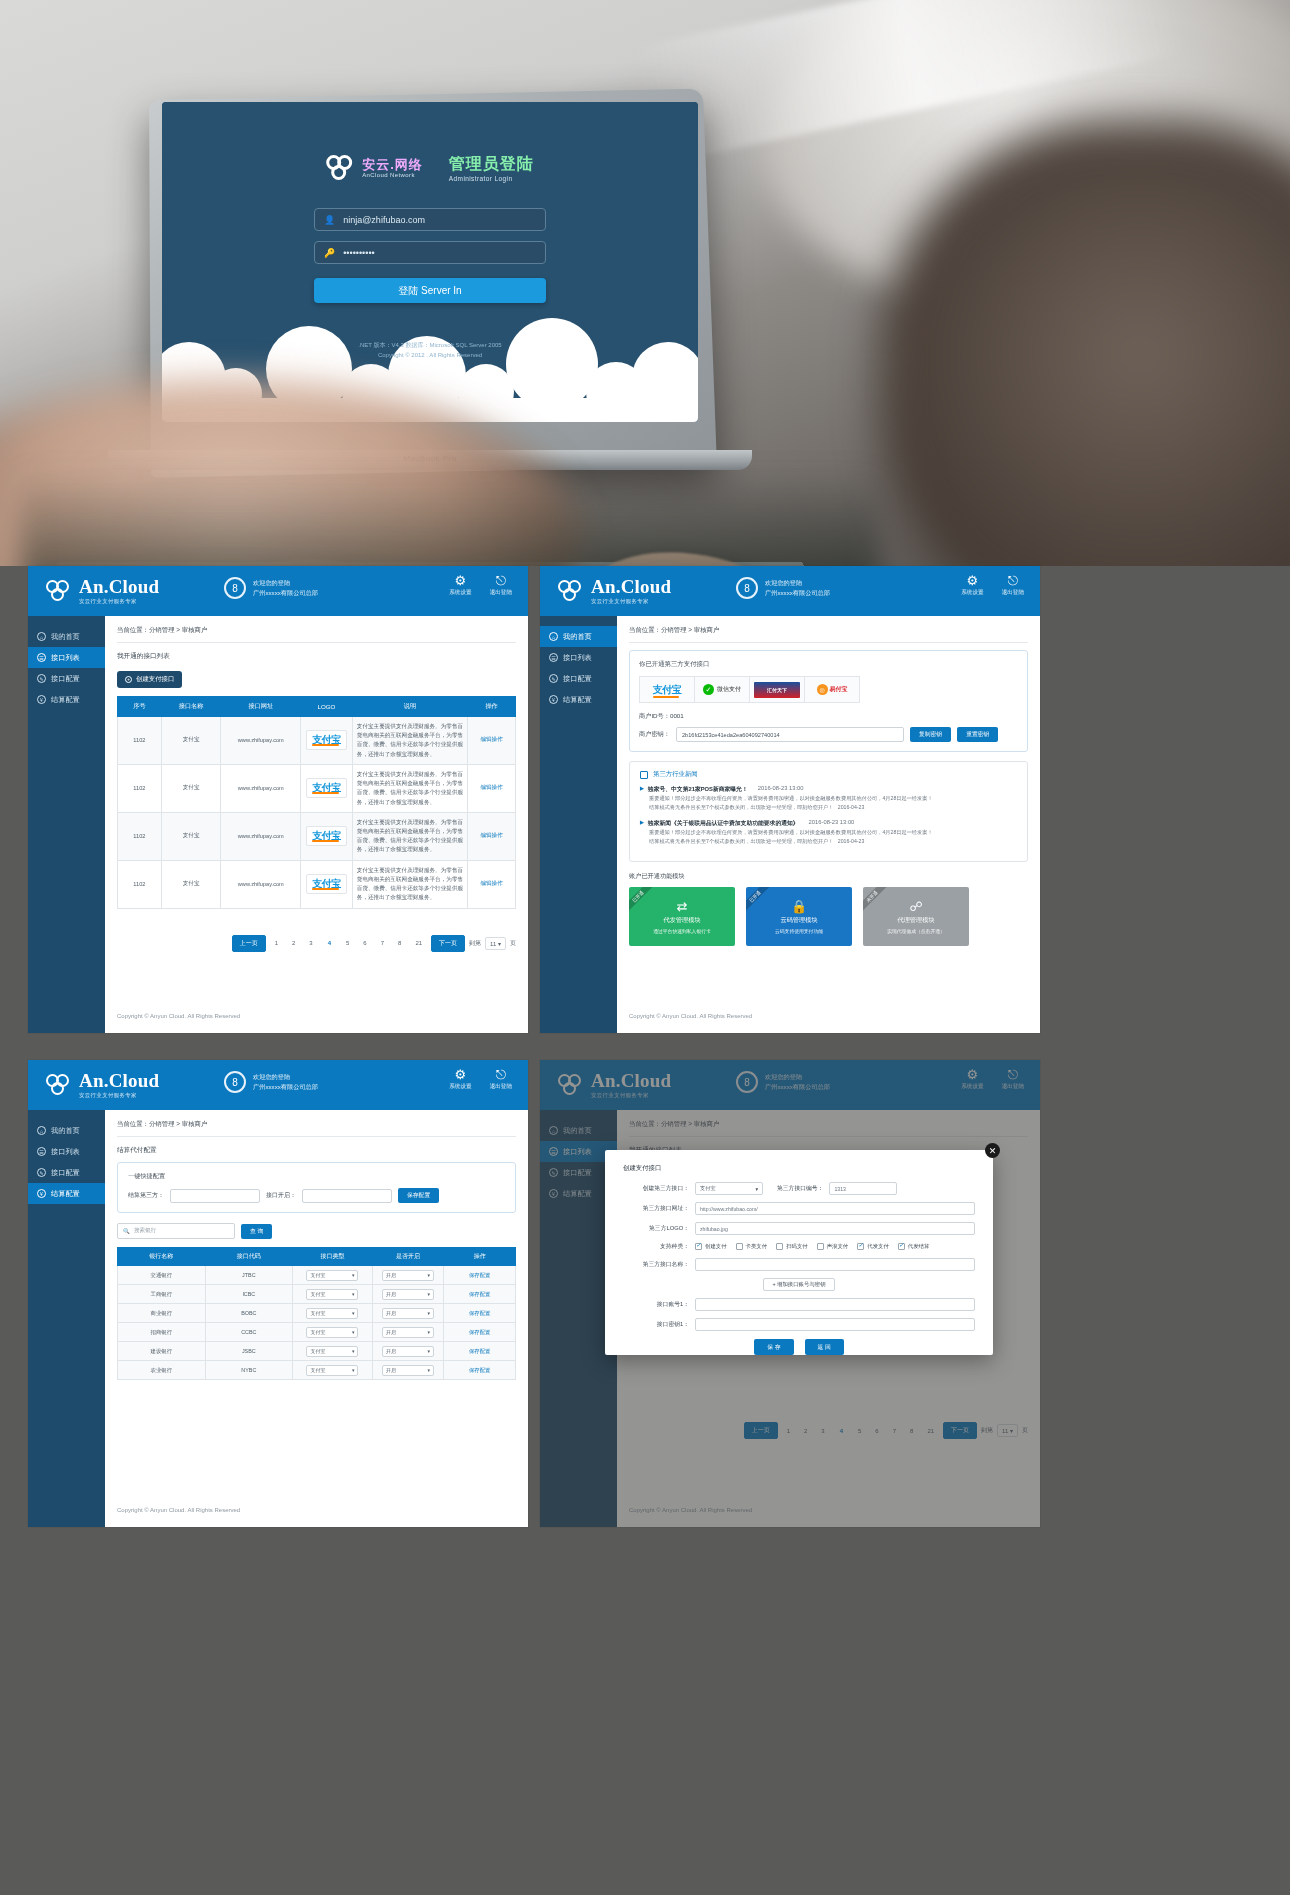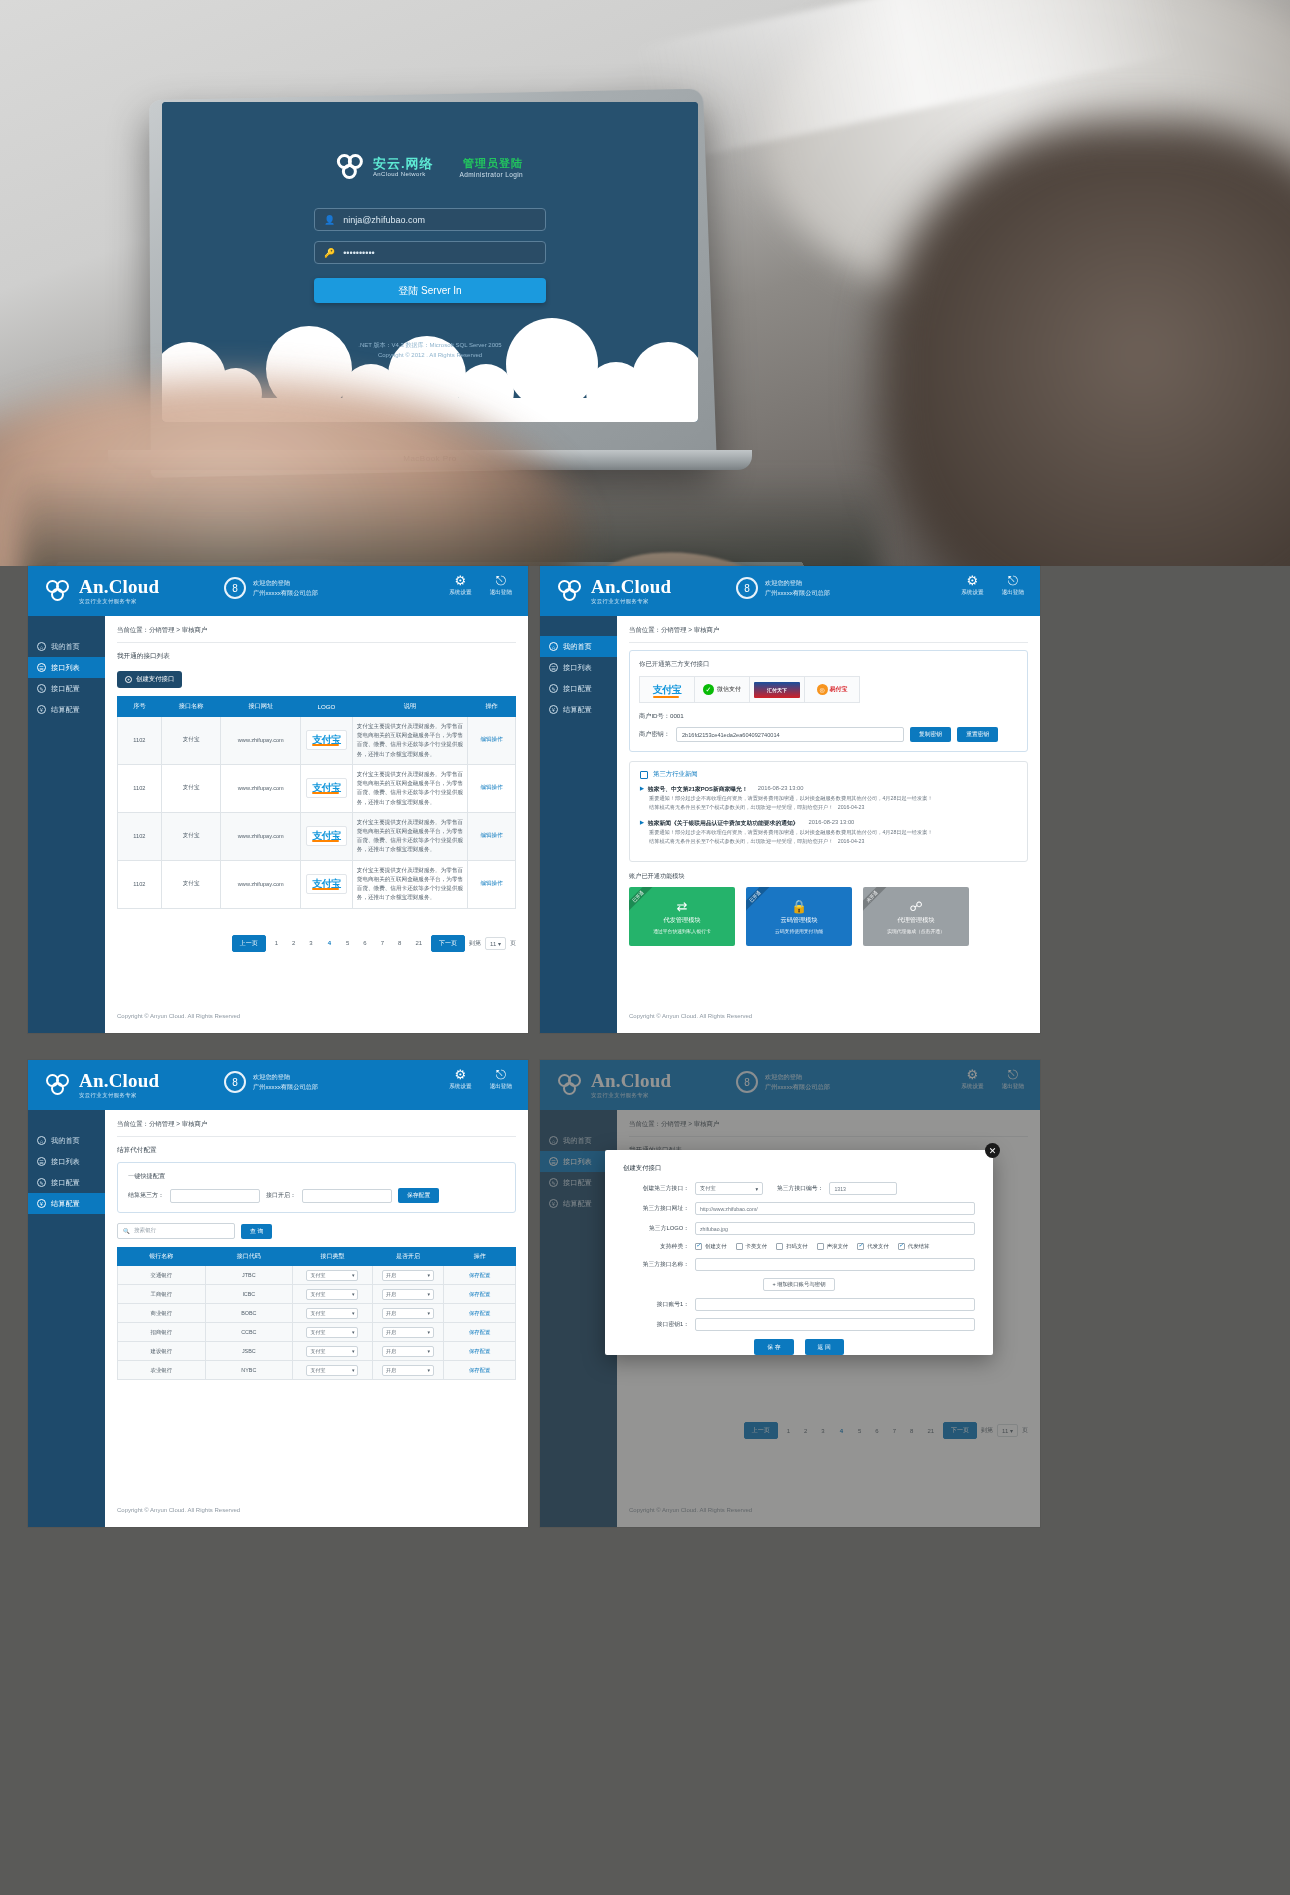--- a/index.html
+++ b/index.html
@@ -40,23 +40,23 @@
     position:absolute; left:12px; top:10px; right:12px; bottom:48px;
     background:#275172; border-radius:4px; overflow:hidden;
   }
   .screen-inner{position:absolute;inset:0;background:#27516f;}
   .brandrow{position:absolute;left:50%;top:52px;transform:translateX(-50%);display:flex;align-items:center;gap:26px;}
   .logo-mark{width:30px;height:26px;position:relative;}
   .logo-mark span{position:absolute;border:3px solid #fff;border-radius:50%;}
   .lm1{left:0;top:0;width:15px;height:15px;}
   .lm2{left:11px;top:0;width:15px;height:15px;}
   .lm3{left:5px;top:10px;width:15px;height:15px;}
-  .brand-cn{color:#5eead4;font-size:13px;font-weight:bold;letter-spacing:1px;line-height:1.1;}
+  .brand-cn{color:#f0abfc;font-size:13px;font-weight:bold;letter-spacing:1px;line-height:1.1;}
   .brand-en{color:#cfe0ec;font-size:6px;letter-spacing:.4px;}
-  .admin-cn{color:#22c55e;font-size:11px;font-weight:bold;letter-spacing:1px;text-align:right;}
+  .admin-cn{color:#86efac;font-size:16px;font-weight:bold;letter-spacing:1px;text-align:right;}
   .admin-en{color:#cfe0ec;font-size:6.5px;letter-spacing:.4px;}
   .login-field{
     position:absolute;left:50%;transform:translateX(-50%);width:232px;height:23px;
     background:#2a4c66;border:1px solid #5b7f99;border-radius:4px;display:flex;align-items:center;padding:0 9px;gap:8px;
   }
   .lf1{top:106px;} .lf2{top:139px;}
   .login-field .ic{color:#b9cddd;font-size:9px;}
   .login-field .tx{color:#dce9f2;font-size:9px;}
   .login-btn{
     position:absolute;left:50%;transform:translateX(-50%);top:176px;width:232px;height:25px;
@@ -101,21 +101,21 @@
   .tb-sub{color:#cfe6f5;font-size:5.4px;letter-spacing:.4px;margin-top:2px;}
   .tb-user{position:absolute;left:196px;top:11px;display:flex;align-items:center;gap:7px;}
   .tb-ava{width:22px;height:22px;border-radius:50%;border:2px solid #e8f2fa;color:#fff;font-size:10px;display:flex;align-items:center;justify-content:center;}
   .tb-utxt div{color:#e4f1fa;font-size:6.2px;line-height:1.55;}
   .tb-actions{position:absolute;right:16px;top:8px;display:flex;gap:18px;}
   .tb-act{display:flex;flex-direction:column;align-items:center;gap:2px;}
   .tb-act .g{color:#fff;font-size:13px;line-height:1;}
   .tb-act .l{color:#e4f1fa;font-size:5.6px;}
 
   .body-row{display:flex;height:calc(100% - 50px);}
-  .sidebar{width:77px;background:#1e4a6b;flex:0 0 77px;padding-top:20px;}
+  .sidebar{width:77px;background:#1e4a6b;flex:0 0 77px;padding-top:10px;}
   .side-item{height:21px;display:flex;align-items:center;gap:5px;padding-left:9px;color:#cfe0ec;font-size:7.2px;}
   .side-item.active{background:#0b79bf;color:#fff;}
   .side-ic{width:9px;height:9px;border:1px solid currentColor;border-radius:50%;display:flex;align-items:center;justify-content:center;font-size:5px;}
 
   .content{flex:1;background:#fff;position:relative;padding:10px 12px 0 12px;}
   .crumb{font-size:6.4px;color:#3f4b55;border-bottom:1px solid #e6e9ec;padding-bottom:7px;}
   .sect-title{font-size:6.6px;color:#3f4b55;margin:9px 0 6px;}
   .btn-dark{display:inline-flex;align-items:center;gap:4px;background:#1e4a6b;color:#fff;font-size:6.4px;
     padding:4px 8px;border-radius:3px;}
   .btn-dark .dot{width:7px;height:7px;border:1px solid #fff;border-radius:50%;display:flex;align-items:center;justify-content:center;font-size:4.5px;}

